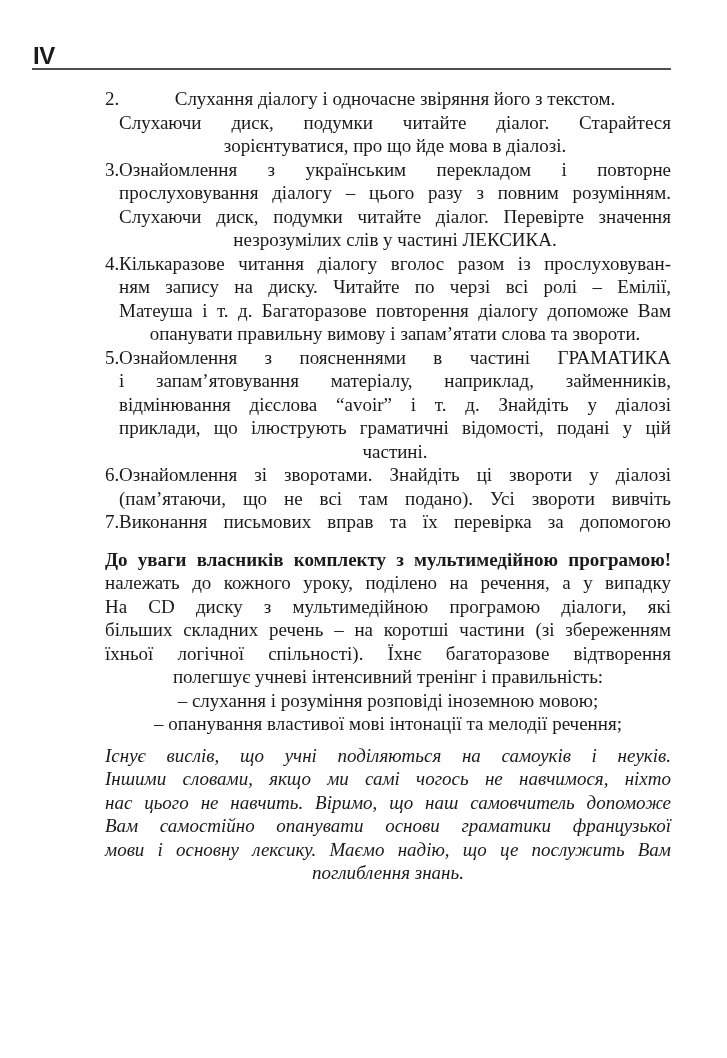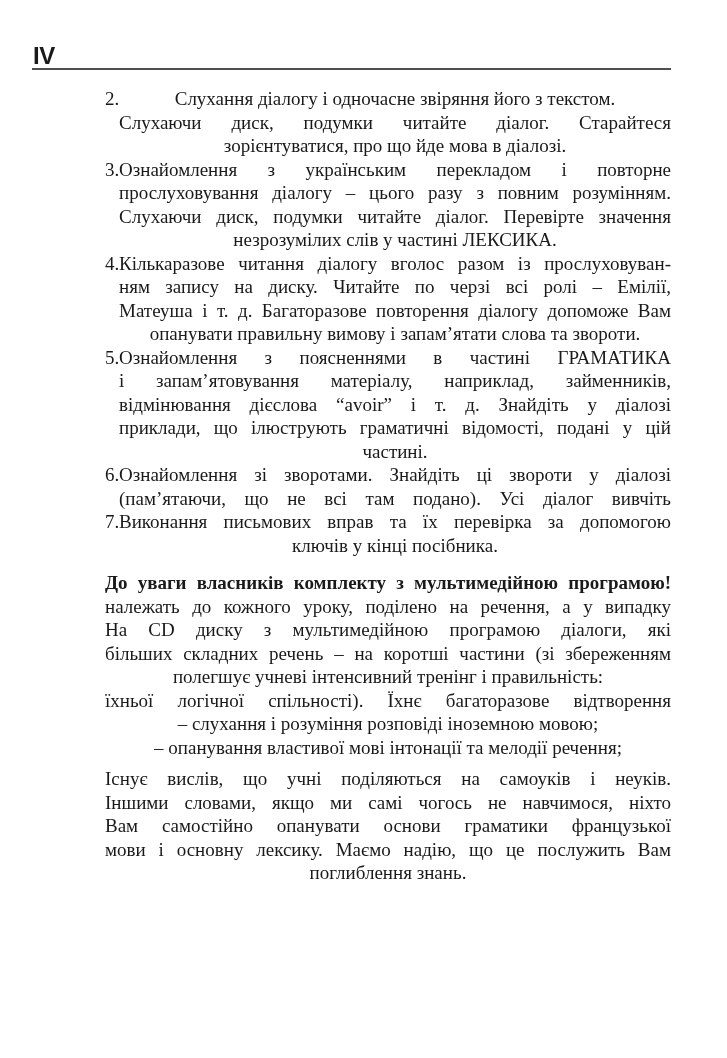--- a/index.html
+++ b/index.html
@@ -52,20 +52,21 @@
     position: absolute;
     left: 0;
     top: 0;
   }
   .heading {
     font-weight: 700;
     margin-top: 14px;
   }
   .dashlist + .paragraph {
     margin-top: 8px;
+    font-style: italic;
   }
   .line { text-align: center; }
   .line.jl {
     text-align: justify;
     text-align-last: justify;
   }
 </style>
 </head>
 <body>
 
@@ -97,42 +98,42 @@
         <span class="num">5.</span>
         <div class="line jl">Ознайомлення з поясненнями в частині ГРАМАТИКА</div>
         <div class="line jl">і запам’ятовування матеріалу, наприклад, займенників,</div>
         <div class="line jl">відмінювання дієслова “avoir” і т. д. Знайдіть у діалозі</div>
         <div class="line jl">приклади, що ілюструють граматичні відомості, подані у цій</div>
         <div class="line">частині.</div>
       </div>
       <div class="block numbered">
         <span class="num">6.</span>
         <div class="line jl">Ознайомлення зі зворотами. Знайдіть ці звороти у діалозі</div>
-        <div class="line jl">(пам’ятаючи, що не всі там подано). Усі діалог вивчіть</div>
+        <div class="line jl">(пам’ятаючи, що не всі там подано). Усі звороти вивчіть</div>
       </div>
       <div class="block numbered">
         <span class="num">7.</span>
         <div class="line jl">Виконання письмових вправ та їх перевірка за допомогою</div>
-        <div class="line">ключів у кінці посібника.</div>
       </div>
       <div class="block heading">
         <div class="line jl">До уваги власників комплекту з мультимедійною програмою!</div>
       </div>
       <div class="block paragraph">
         <div class="line jl">належать до кожного уроку, поділено на речення, а у випадку</div>
         <div class="line jl">На CD диску з мультимедійною програмою діалоги, які</div>
         <div class="line jl">більших складних речень – на коротші частини (зі збереженням</div>
+        <div class="line jl">їхньої логічної спільності). Їхнє багаторазове відтворення</div>
         <div class="line">полегшує учневі інтенсивний тренінг і правильність:</div>
-        <div class="line jl">їхньої логічної спільності). Їхнє багаторазове відтворення</div>
       </div>
       <div class="block dashlist">
         <div class="line">– слухання і розуміння розповіді іноземною мовою;</div>
         <div class="line">– опанування властивої мові інтонації та мелодії речення;</div>
       </div>
       <div class="block paragraph">
         <div class="line jl">Існує вислів, що учні поділяються на самоуків і неуків.</div>
         <div class="line jl">Іншими словами, якщо ми самі чогось не навчимося, ніхто</div>
+        <div class="line jl">нас цього не навчить. Віримо, що наш самовчитель допоможе</div>
         <div class="line jl">Вам самостійно опанувати основи граматики французької</div>
         <div class="line jl">мови і основну лексику. Маємо надію, що це послужить Вам</div>
         <div class="line">поглиблення знань.</div>
       </div>
     </div>
 </div>
 
 </body></html>

